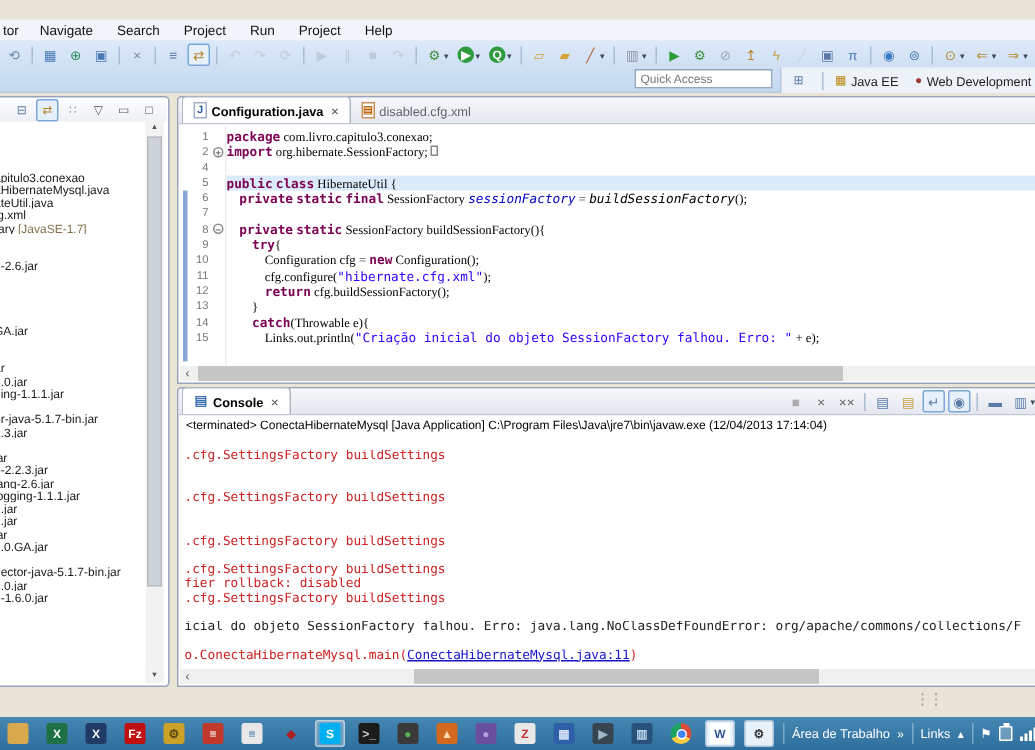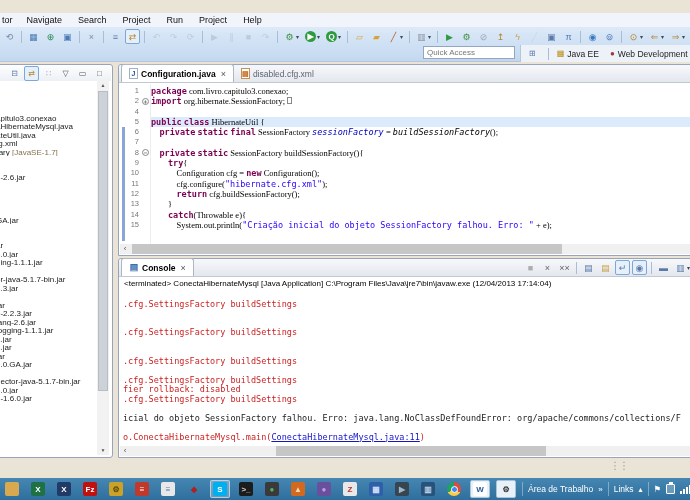--- a/index.html
+++ b/index.html
@@ -415,21 +415,21 @@
             <span class="lcode"><span class="pln">        }</span></span>
           </div>
           <div class="cline">
             <span class="lnum">14</span>
             <span class="lfold"></span>
             <span class="lcode"><span class="pln">        </span><span class="kw">catch</span><span class="pln">(Throwable e){</span></span>
           </div>
           <div class="cline">
             <span class="lnum">15</span>
             <span class="lfold"></span>
-            <span class="lcode"><span class="pln">            System.out.println(</span><span class="str">"Criação inicial do objeto SessionFactory falhou. Erro: "</span><span class="pln"> + e);</span></span>
+            <span class="lcode"><span class="pln">            Links.out.println(</span><span class="str">"Criação inicial do objeto SessionFactory falhou. Erro: "</span><span class="pln"> + e);</span></span>
           </div>
         </div>
     </div>
     <div class="hsb">
       <div class="arr">‹</div>
       <div class="thumb" style="left:12px;width:430px;"></div>
     </div>
   </div>
 
   <div class="panel conpanel">

